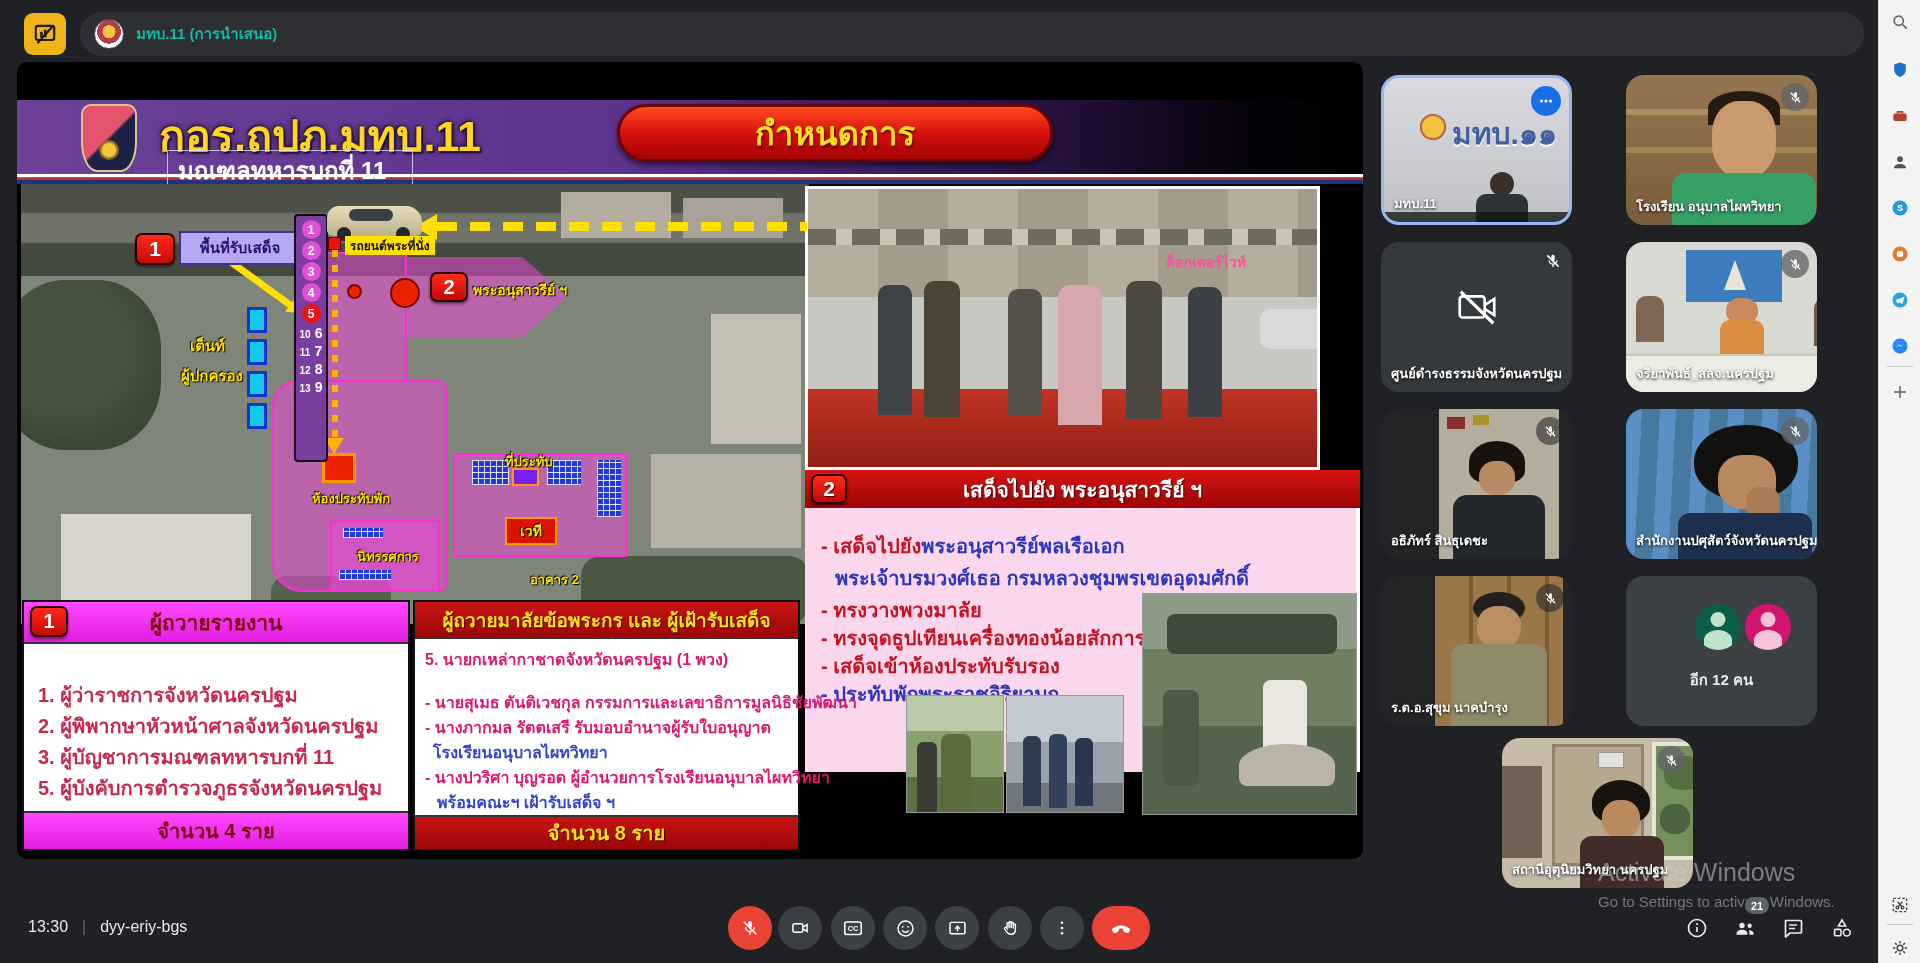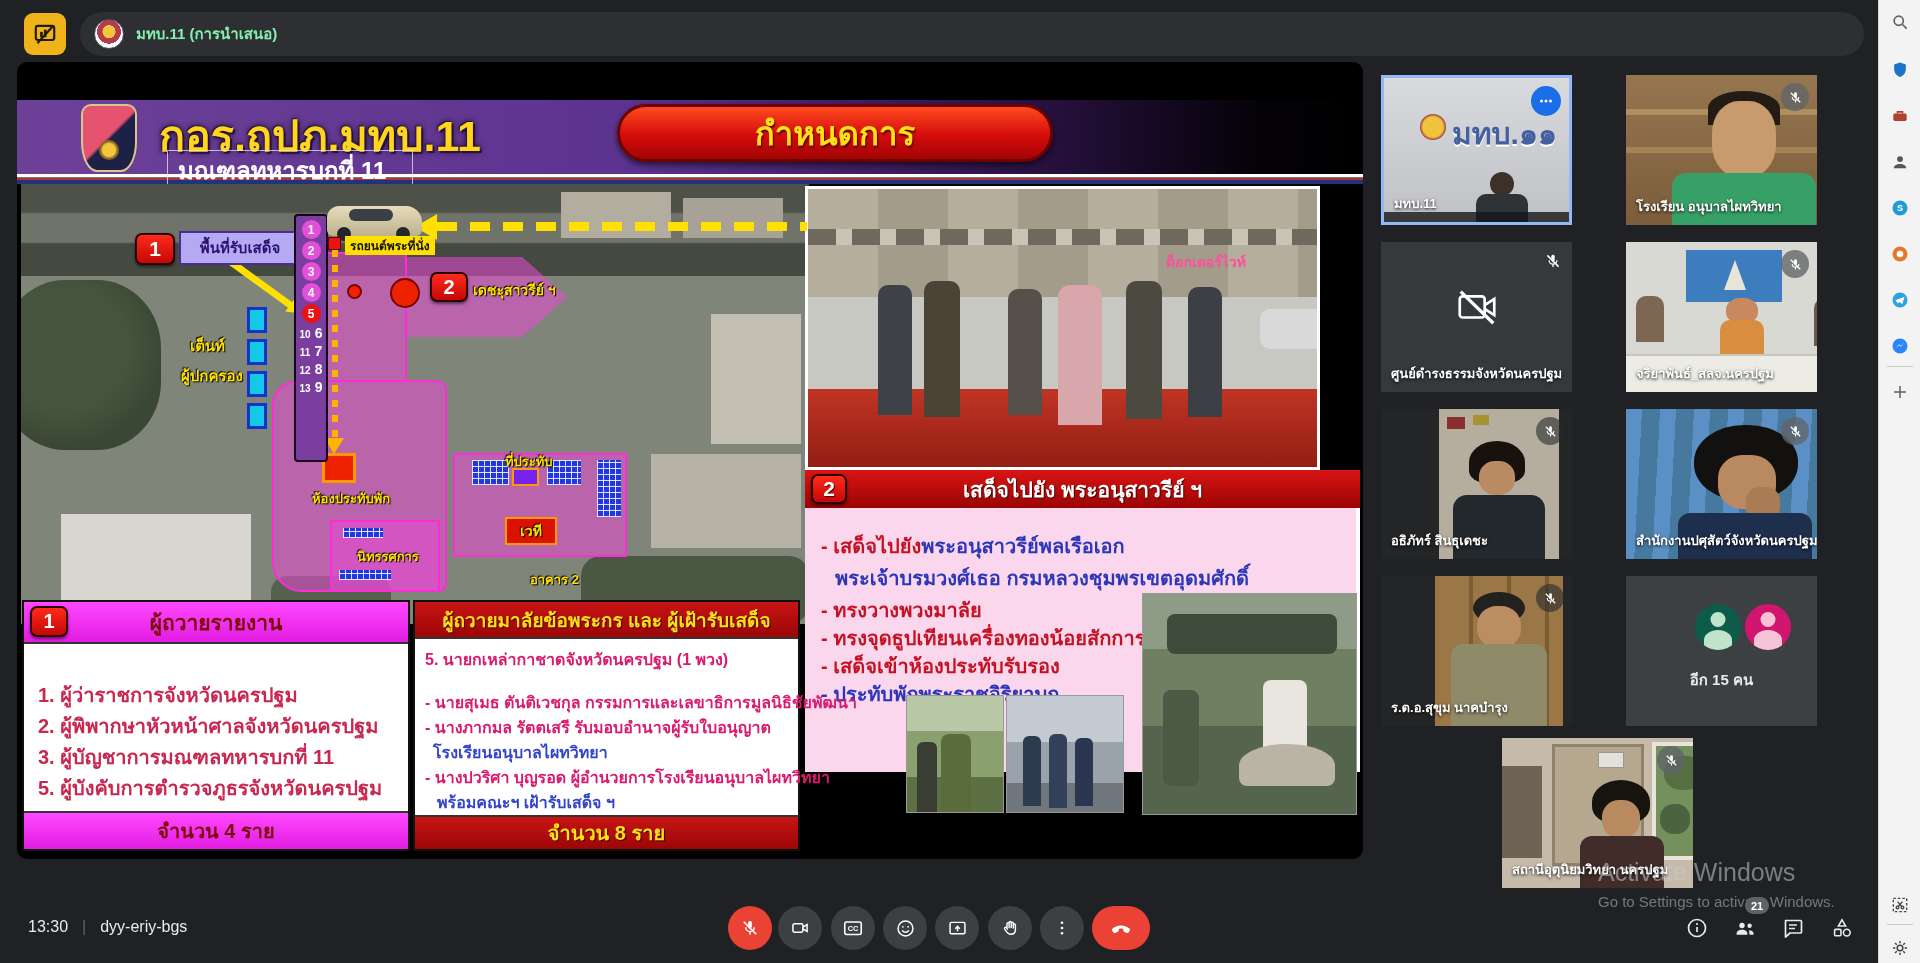--- a/index.html
+++ b/index.html
@@ -2,21 +2,21 @@
 <html><head>
 <meta charset="utf-8">
 <style>
   html,body{margin:0;padding:0;background:#17181a;}
   *{box-sizing:border-box;font-family:"Liberation Sans","DejaVu Sans",sans-serif;}
   #app{position:relative;width:1920px;height:963px;background:#202124;overflow:hidden;}
   
   .present-icon{position:absolute;left:24px;top:13px;width:42px;height:42px;border-radius:9px;background:#f0b41a;display:flex;align-items:center;justify-content:center;}
   .chip{position:absolute;left:80px;top:12px;width:1784px;height:44px;border-radius:22px;background:#2e2f33;display:flex;align-items:center;gap:12px;padding:0 14px;}
   .chip .avatar{width:30px;height:30px;border-radius:50%;background:radial-gradient(circle at 50% 42%,#f3c63e 0 30%,#b33c4e 31% 55%,#fff 56%);border:1px solid #55565a;}
-  .chip .chip-label{color:#86efac;font-size:15px;font-weight:bold;}
+  .chip .chip-label{color:#14b8a6;font-size:15px;font-weight:bold;}
   
   .stage{position:absolute;left:17px;top:62px;width:1346px;height:797px;background:#000;border-radius:10px;overflow:hidden;}
   .slide-head{position:absolute;left:0;top:38px;width:100%;height:74px;background:linear-gradient(90deg,#6d4198 0%,#5d3390 45%,#31154e 72%,#050208 92%,#000 100%);}
   .head-stripes{position:absolute;left:0;top:112px;width:100%;height:10px;background:linear-gradient(180deg,#fff 0 3px,#777 3px 4px,#b03434 4px 6px,#21337f 6px 10px);}
   .crest{position:absolute;left:64px;top:42px;width:56px;height:68px;border-radius:10px 10px 16px 16px/10px 10px 30px 30px;background:linear-gradient(135deg,#e5536f 0 48%,#1c2145 52% 100%);border:2px solid #d8c98a;}
   .crest::after{content:"";position:absolute;left:16px;top:34px;width:20px;height:20px;border-radius:50%;background:radial-gradient(circle,#f3c63e 0 45%,#8a6a1a 60%);}
   .org-title{position:absolute;left:142px;top:40px;font-size:43px;font-weight:bold;color:#ffd61c;text-shadow:2px 2px 0 #2a1040,-1px -1px 0 #2a1040,0 0 6px #000;white-space:nowrap;}
   .org-sub{position:absolute;left:150px;top:88px;padding:0 26px 10px 10px;font-size:24px;font-weight:bold;color:#fff;border:1px solid rgba(230,230,255,.75);border-bottom:none;white-space:nowrap;}
   .head-banner{position:absolute;left:600px;top:42px;width:436px;height:58px;border-radius:30px;background:linear-gradient(180deg,#ff4a1e 0%,#d40c0c 55%,#a30404 100%);border:3px solid #6d0202;box-shadow:0 3px 6px rgba(0,0,0,.6);display:flex;align-items:center;justify-content:center;}
   .head-banner span{font-size:33px;font-weight:bold;color:#ffe01a;text-shadow:1px 2px 2px #5c0000;}
@@ -41,21 +41,21 @@
   
   .photo1{position:absolute;left:788px;top:124px;width:515px;height:284px;background:#c8c8c2;border:3px solid #fff;overflow:hidden;z-index:3;}
   .banner2{position:absolute;left:788px;top:408px;width:555px;height:38px;background:linear-gradient(180deg,#d81414,#9c0404);display:flex;align-items:center;justify-content:center;z-index:3;}
   .banner2 span{color:#fff;font-size:21px;font-weight:bold;text-shadow:1px 1px 1px #400;}
   .pinkpanel{position:absolute;left:788px;top:446px;width:555px;height:264px;background:#fbd7ee;border-right:4px solid #fff;z-index:3;}
   .bullet{position:absolute;left:16px;font-size:20px;font-weight:bold;white-space:nowrap;}
   .bullet .red{color:#c41222;} .bullet .blue{color:#2b36b8;}
   .minishot{position:absolute;border:1px solid #999;overflow:hidden;}
   .sil{position:absolute;}
   
-  .tile{position:absolute;width:191px;height:150px;background:#3c4043;border-radius:0;overflow:hidden;padding-left:48px;}
+  .tile{position:absolute;width:191px;height:150px;background:#3c4043;border-radius:18px;overflow:hidden;padding-left:48px;}
   .tile .name{position:absolute;left:10px;bottom:8px;color:#fff;font-size:13px;font-weight:bold;text-shadow:0 1px 3px rgba(0,0,0,.95);z-index:6;white-space:nowrap;}
   .micchip{position:absolute;top:8px;right:8px;width:28px;height:28px;border-radius:50%;background:rgba(97,100,104,.78);display:flex;align-items:center;justify-content:center;z-index:6;}
   .pav{position:absolute;width:46px;height:46px;border-radius:50%;overflow:hidden;}
   .pav .ph{position:absolute;left:50%;top:8px;transform:translateX(-50%);width:15px;height:15px;border-radius:50%;}
   .pav .pb{position:absolute;left:50%;top:26px;transform:translateX(-50%);width:28px;height:20px;border-radius:50% 50% 0 0;}
   
   .statusbar{position:absolute;left:28px;top:918px;display:flex;align-items:center;gap:14px;color:#e8eaed;font-size:16px;z-index:46;}
   .statusbar .sep{color:#5f6368;}
   .ctl{position:absolute;top:906px;width:44px;height:44px;border-radius:50%;background:#3c4043;display:flex;align-items:center;justify-content:center;z-index:46;cursor:pointer;}
   .ctl.red{background:#ea4335;}
@@ -154,21 +154,21 @@
       <div style="position:absolute;left:307px;top:53px;width:13px;height:13px;background:#ee1111;border:1px solid #600;z-index:6;"></div>
       <div style="position:absolute;left:324px;top:52px;height:19px;padding:0 5px;background:#ffe000;color:#111;font-size:12px;font-weight:bold;display:flex;align-items:center;z-index:6;white-space:nowrap;">รถยนต์พระที่นั่ง</div>
       <div style="position:absolute;left:416px;top:38px;width:370px;height:9px;background:repeating-linear-gradient(90deg,#ffe000 0 20px,transparent 20px 33px);z-index:5;"></div>
       <div style="position:absolute;left:394px;top:30px;width:0;height:0;border-right:22px solid #ffe000;border-top:13px solid transparent;border-bottom:13px solid transparent;z-index:5;"></div>
       <div style="position:absolute;left:311px;top:66px;width:6px;height:188px;background:repeating-linear-gradient(180deg,#ffb300 0 7px,transparent 7px 15px);z-index:5;"></div>
       <div style="position:absolute;left:303px;top:254px;width:0;height:0;border-top:16px solid #ffb300;border-left:10px solid transparent;border-right:10px solid transparent;z-index:5;"></div>
 
       <div class="marker" style="left:409px;top:88px;width:38px;height:30px;font-size:20px;">
           <span>2</span>
         </div>
-      <div class="maplabel" style="left:452px;top:95px;font-size:14px;">เดชะุสาวรีย์ ฯ</div>
+      <div class="maplabel" style="left:452px;top:95px;font-size:14px;">พระอนุสาวรีย์ ฯ</div>
       <div style="position:absolute;left:326px;top:100px;width:15px;height:15px;border-radius:50%;background:#ee2200;border:2px solid #7a0000;z-index:6;"></div>
       <div style="position:absolute;left:369px;top:94px;width:30px;height:30px;border-radius:50%;background:#ee2200;border:2px solid #7a0000;z-index:6;"></div>
 
       <div class="maplabel" style="left:169px;top:150px;font-size:15px;">เต็นท์</div>
       <div class="maplabel" style="left:160px;top:180px;font-size:15px;">ผู้ปกครอง</div>
       <div class="tent" style="left:226px;top:123px;"></div>
       <div class="tent" style="left:226px;top:155px;"></div>
       <div class="tent" style="left:226px;top:187px;"></div>
       <div class="tent" style="left:226px;top:219px;"></div>
 
@@ -392,21 +392,21 @@
 
   <div class="tile" style="left:1626px;top:576px;">
     <div class="pav" style="left:69px;top:28px;background:#0d5c49;">
       <div class="ph" style="background:#bfe3cb;"></div>
         <div class="pb" style="background:#bfe3cb;"></div>
     </div>
     <div class="pav" style="left:119px;top:28px;background:#d2156e;">
       <div class="ph" style="background:#f6c3d6;"></div>
         <div class="pb" style="background:#f6c3d6;"></div>
     </div>
-    <div style="position:absolute;left:0;top:92px;width:100%;text-align:center;color:#e8eaed;font-size:15px;font-weight:bold;">อีก 15 คน</div>
+    <div style="position:absolute;left:0;top:92px;width:100%;text-align:center;color:#e8eaed;font-size:15px;font-weight:bold;">อีก 12 คน</div>
   </div>
 
   <div class="tile" style="left:1502px;top:738px;background:#c6bba8;">
     <div class="sil" style="left:0;top:28px;width:40px;height:92px;background:#6e6354;"></div>
     <div class="sil" style="left:50px;top:6px;width:92px;height:122px;background:#b5a88f;border:3px solid #8f836c;"></div>
     <div class="sil" style="left:96px;top:14px;width:26px;height:16px;background:#e2e2da;border:1px solid #999;"></div>
     <div class="sil" style="left:150px;top:4px;width:87px;height:118px;background:#74905c;border:4px solid #e8e4da;">
       <div style="position:absolute;left:8px;top:10px;width:40px;height:34px;background:#556e42;border-radius:45%;"></div>
       <div style="position:absolute;left:40px;top:48px;width:36px;height:22px;background:#c2b49a;"></div>
       <div style="position:absolute;left:4px;top:58px;width:30px;height:30px;background:#4c6340;border-radius:45%;"></div>

